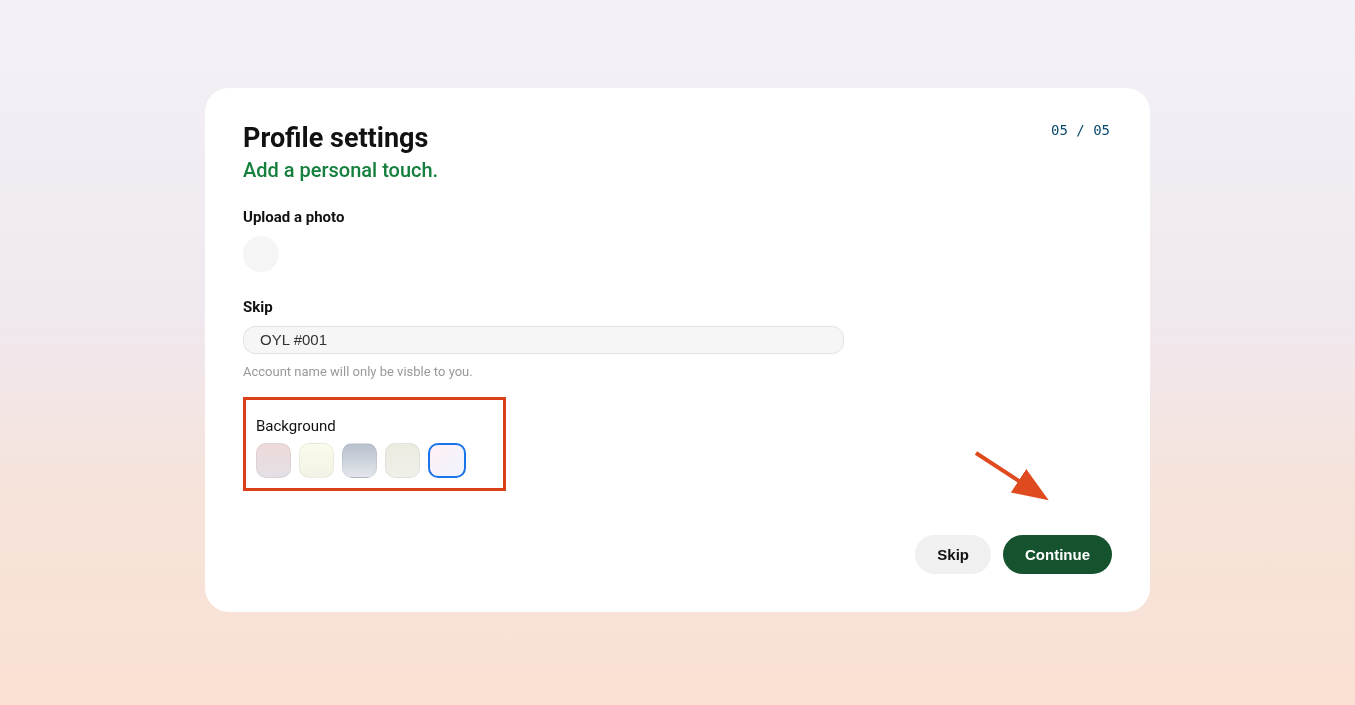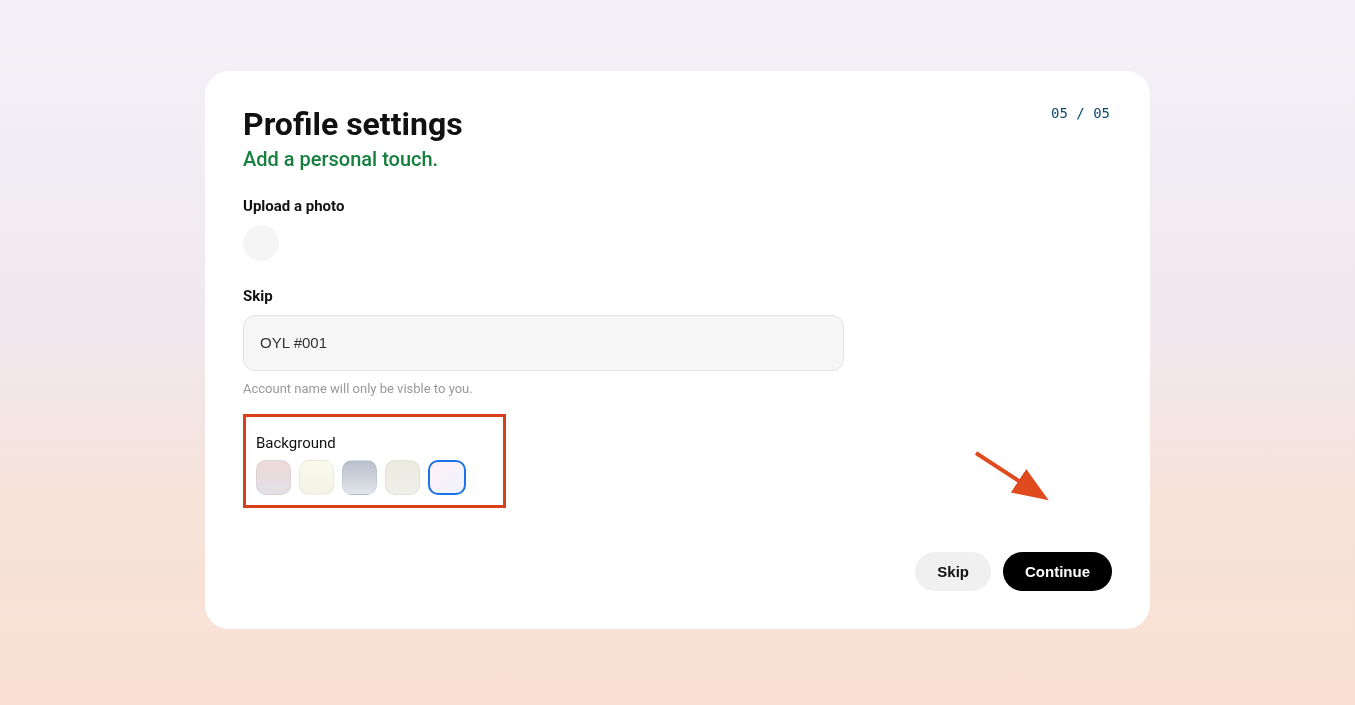--- a/index.html
+++ b/index.html
@@ -28,21 +28,21 @@
     }
     .step-indicator {
       position: absolute;
       top: 34px;
       right: 40px;
       font-family: 'SF Mono', Menlo, Consolas, monospace;
       font-size: 14px;
       color: #0c4a6e;
     }
     .title {
-      font-size: 32px;
+      font-size: 27px;
       font-weight: 700;
       color: #111;
       margin-bottom: 4px;
     }
     .subtitle {
       font-size: 20px;
       font-weight: 500;
       color: #15803d;
       margin-bottom: 26px;
     }
@@ -58,21 +58,21 @@
       border-radius: 50%;
       background: #f5f5f5;
       margin-bottom: 26px;
       cursor: pointer;
     }
     .name-section {
       margin-bottom: 18px;
     }
     .name-input {
       width: 601px;
-      height: 56px;
+      height: 28px;
       border: 1px solid #e3e3e3;
       border-radius: 12px;
       background: #f6f6f6;
       padding: 0 16px;
       font-size: 15px;
       color: #333;
       outline: none;
     }
     .helper-text {
       font-size: 13px;
@@ -124,21 +124,21 @@
       padding: 11px 22px;
       font-size: 15px;
       font-weight: 600;
       cursor: pointer;
     }
     .btn-skip {
       background: #f0f0f0;
       color: #111;
     }
     .btn-continue {
-      background: #000000;
+      background: #14532d;
       color: #fff;
     }
     .annotation-arrow {
       position: absolute;
       top: 445px;
       left: 968px;
       pointer-events: none;
     }
   </style>
 </head>

